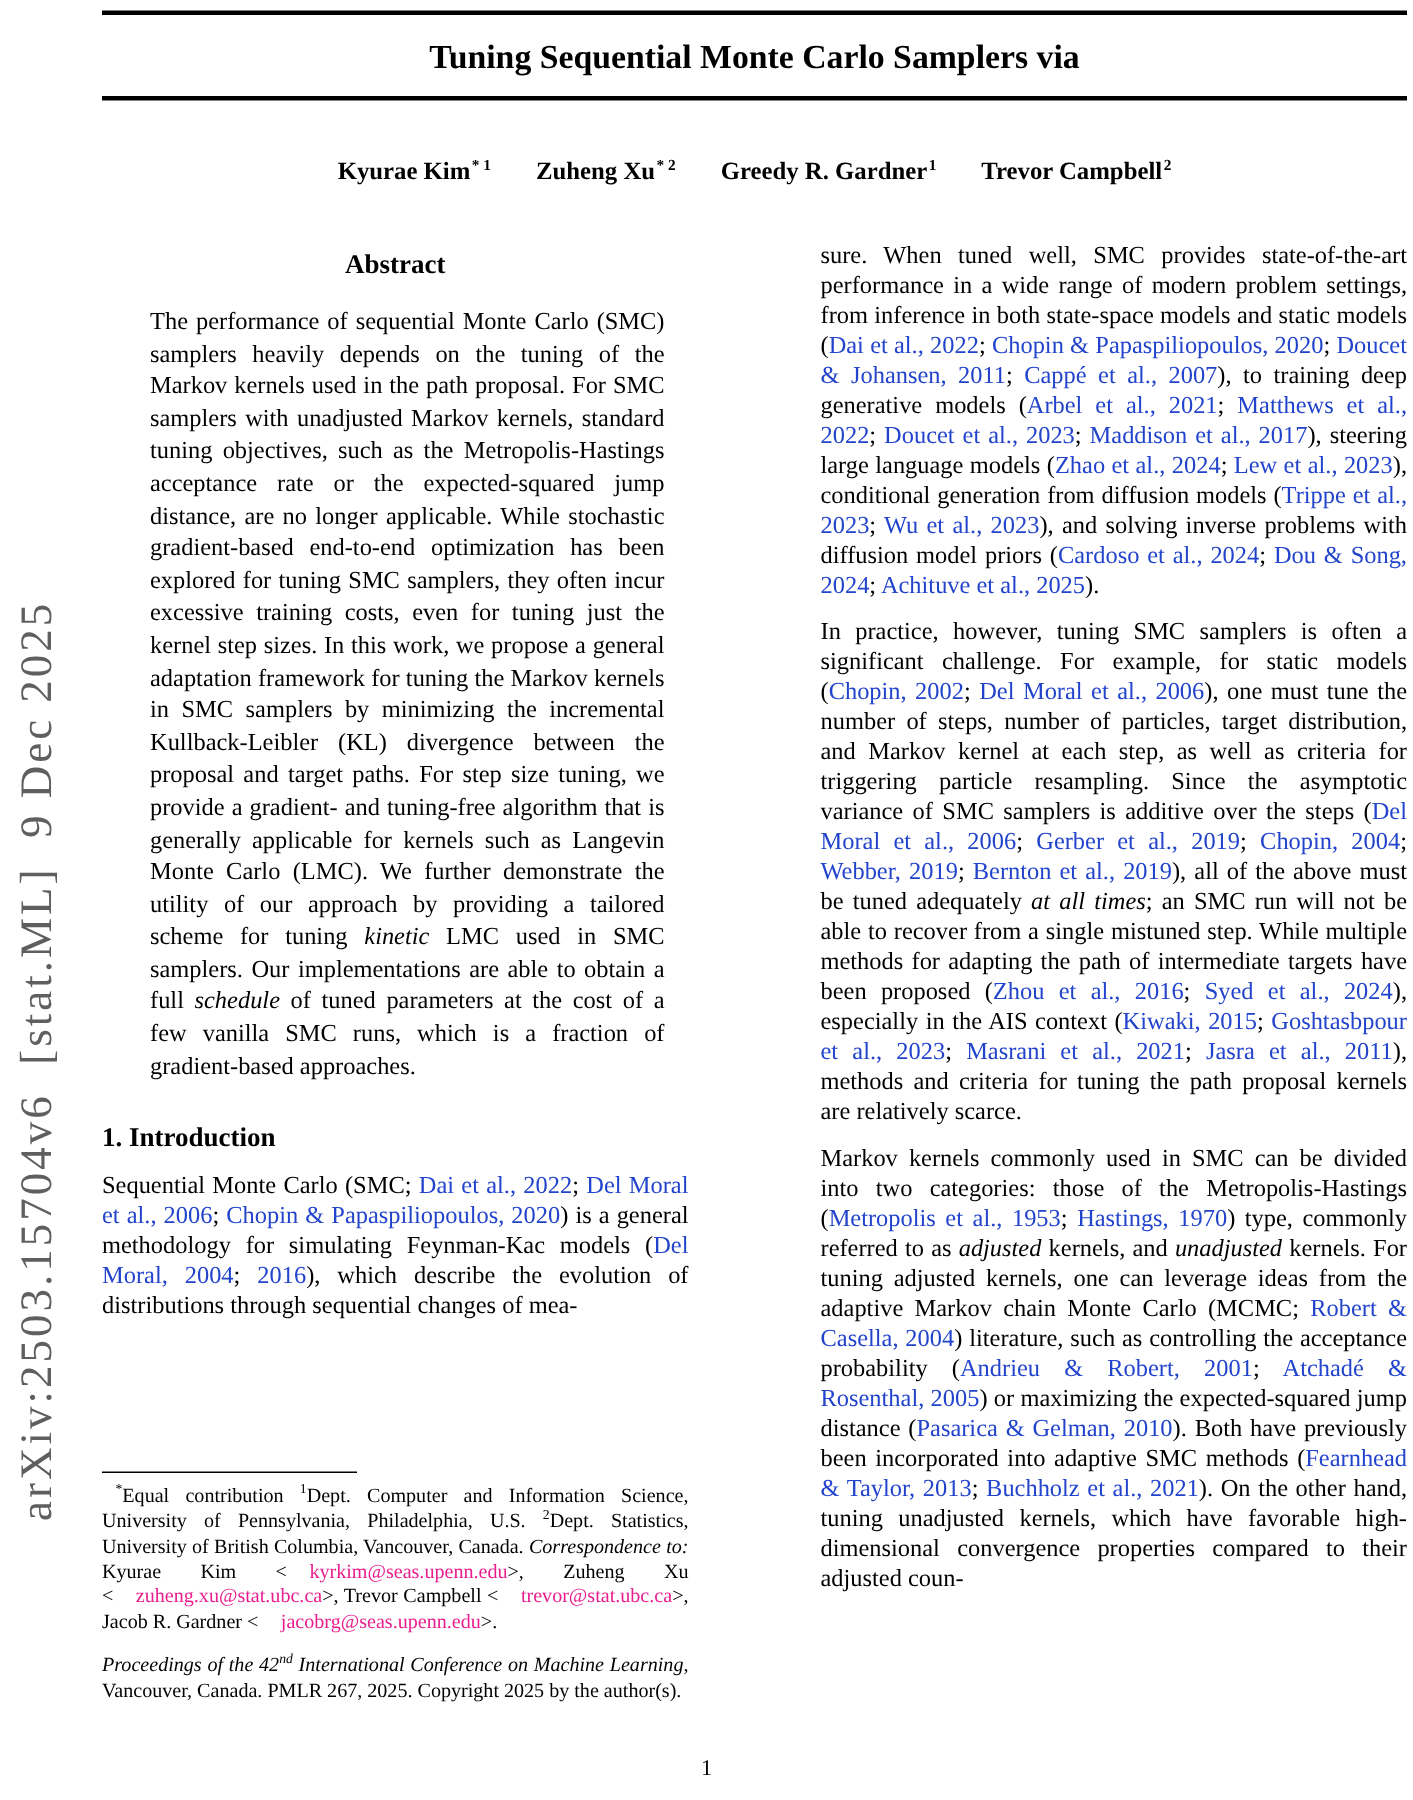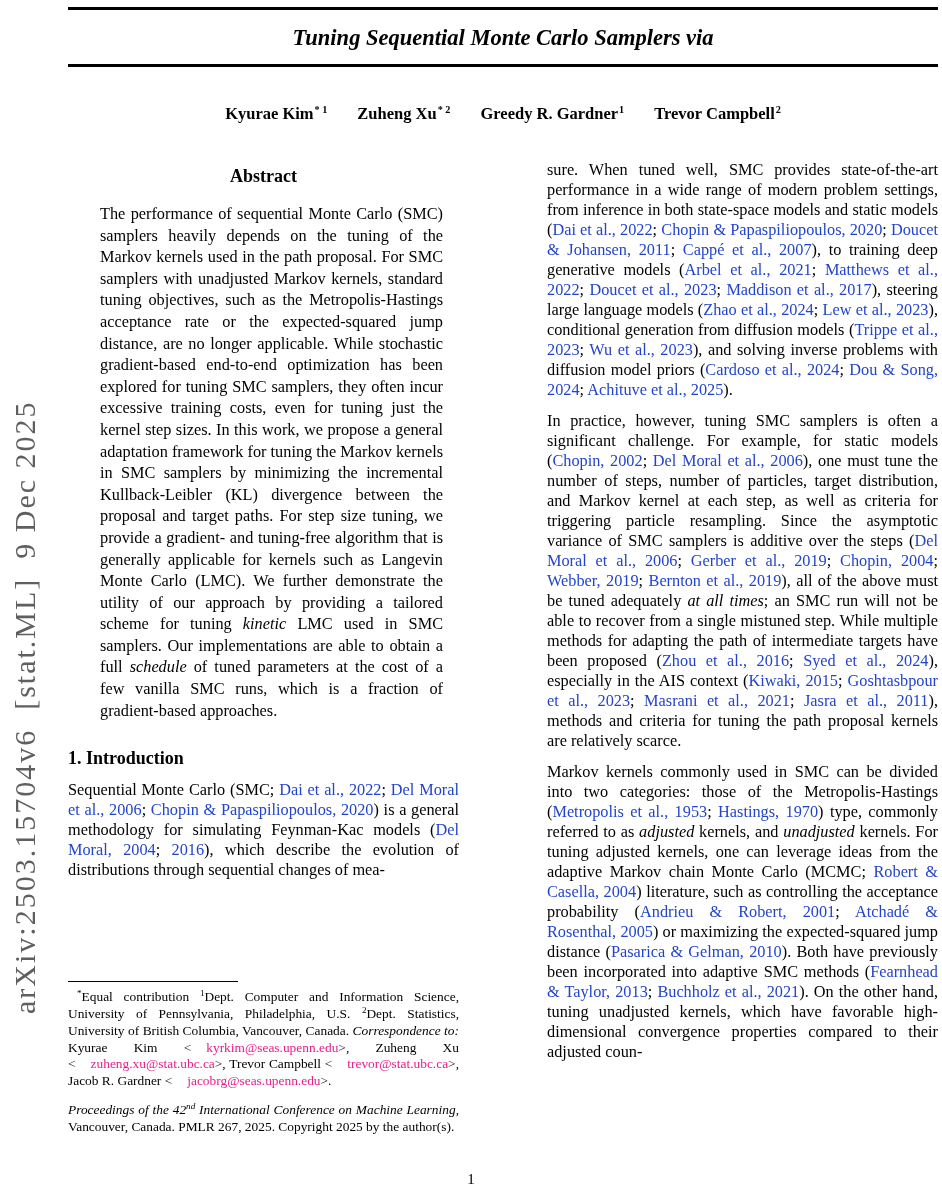--- a/index.html
+++ b/index.html
@@ -10,21 +10,21 @@
   .watermark{
     position:absolute;left:8px;top:1014px;
     transform:rotate(-90deg);transform-origin:0 0;
     white-space:pre;font-size:30px;letter-spacing:2px;
     color:var(--watermark,#5f5f5f);
   }
   .content{position:absolute;left:68px;top:0;width:870px;}
   .rule{height:3px;background:var(--rule,#000);}
   .rule-top{margin-top:7px;}
   .title{margin:13px 0 11px 0;text-align:center;font-size:22.5px;line-height:30px;font-weight:bold;}
-  .title-line{display:block;font-style:italic;}
+  .title-line{display:block;}
   .authors{margin-top:37px;display:flex;justify-content:center;gap:30px;font-weight:bold;font-size:16.5px;align-items:center;}
   .author{white-space:nowrap;}
   .author-sup{vertical-align:super;font-size:0.62em;line-height:0;margin-left:1px;}
   .columns{display:flex;gap:88px;margin-top:36px;height:978px;overflow:hidden;}
   .col{width:407px;}
   .col-left{display:flex;flex-direction:column;}
   .abstract-heading{text-align:center;font-weight:bold;font-size:18px;margin:6px 0 16px 0;}
   .abstract-body{margin:0 16px 0 32px;font-size:16.3px;line-height:21.6px;text-align:justify;}
   .section-heading{font-size:18px;font-weight:bold;margin:27px 0 11px 0;}
   .body-par{margin:0 0 11px 0;font-size:16.3px;line-height:20px;text-align:justify;}

